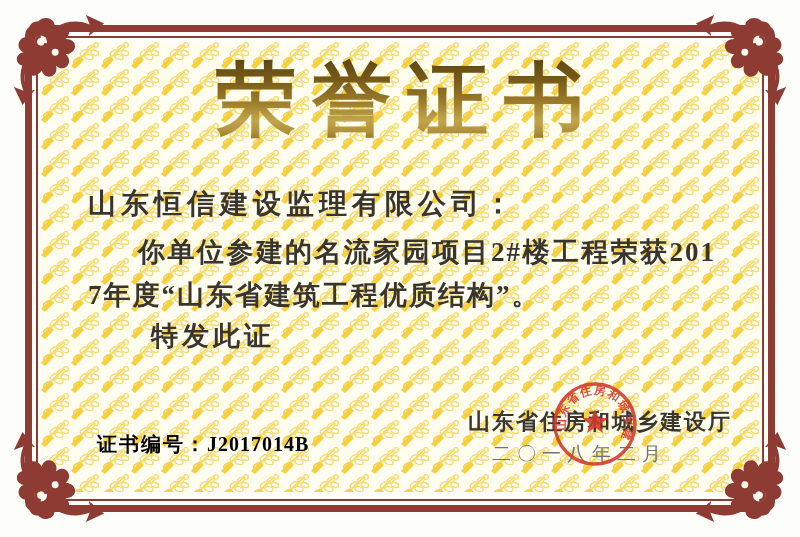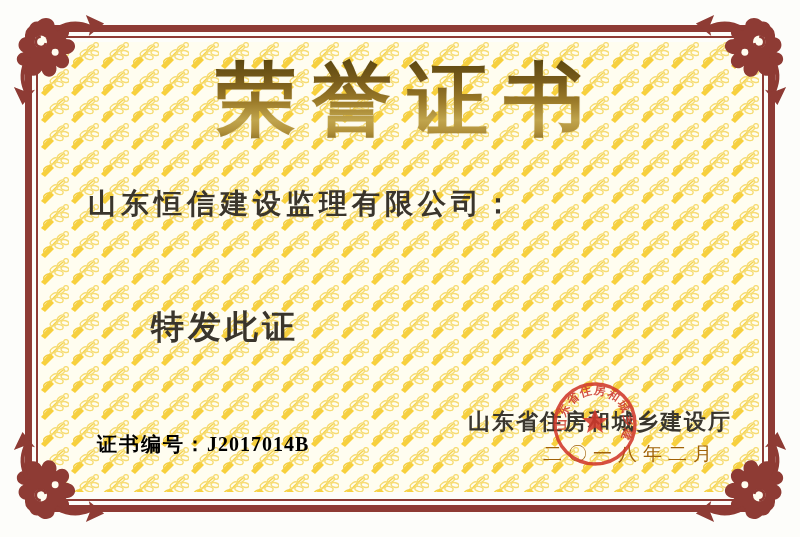--- a/index.html
+++ b/index.html
@@ -40,35 +40,35 @@
   .recipient{
     position:absolute;left:88px;top:185px;
     font-size:28px;letter-spacing:5px;color:#3a352c;font-weight:600;
   }
   .body-text{
     position:absolute;left:88px;top:231px;width:628px;
     font-size:27px;line-height:43px;letter-spacing:2px;color:#3a352c;
     font-weight:600;text-indent:50px;word-break:break-all;text-align:justify;
   }
   .closing{
-    position:absolute;left:151px;top:305px;
-    font-size:33px;letter-spacing:4px;color:#3a352c;font-weight:600;
+    position:absolute;left:151px;top:318px;
+    font-size:27px;letter-spacing:4px;color:#3a352c;font-weight:600;
   }
   .cert-no{
     position:absolute;left:97px;top:431px;
     font-size:20px;font-weight:700;color:#000000;letter-spacing:2px;
   }
   .cert-no .num{letter-spacing:1px;}
   .issuer{
     position:absolute;left:468px;top:407px;
     font-size:22px;letter-spacing:2px;color:#3a362e;font-weight:600;z-index:2;
   }
   .date{
-    position:absolute;left:543px;top:441px;
-    font-size:19px;letter-spacing:6px;color:#a16207;z-index:2;
+    position:absolute;left:492px;top:441px;
+    font-size:19px;letter-spacing:6px;color:#737373;z-index:2;
   }
   .seal{position:absolute;left:535px;top:364px;opacity:.88;z-index:5;}
 </style>
 </head>
 <body>
 
 <div class="cert">
 
   <div class="pattern-area">
     <svg width="722" height="450">
@@ -129,20 +129,21 @@
     </g>
     <circle cx="31" cy="31" r="6.5" fill="#fffdf0"></circle>
     <path d="M31 25.5 a5.5 5.5 0 1 0 5.5 7" stroke="#8e3b34" stroke-width="3" fill="none"></path>
     <circle cx="46" cy="42" r="3.6" fill="#fffdf0"></circle>
   </svg>
 
   <div class="title">荣誉证书</div>
 
   <div class="recipient">山东恒信建设监理有限公司：</div>
 
+  <div class="body-text">你单位参建的名流家园项目2#楼工程荣获2017年度“山东省建筑工程优质结构”。</div>
 
   <div class="closing">特发此证</div>
 
   <div class="cert-no">
     <span>证书编号：</span><span class="num">J2017014B</span>
   </div>
 
   <div class="issuer">山东省住房和城乡建设厅</div>
   <div class="date">二〇一八年二月</div>
 

